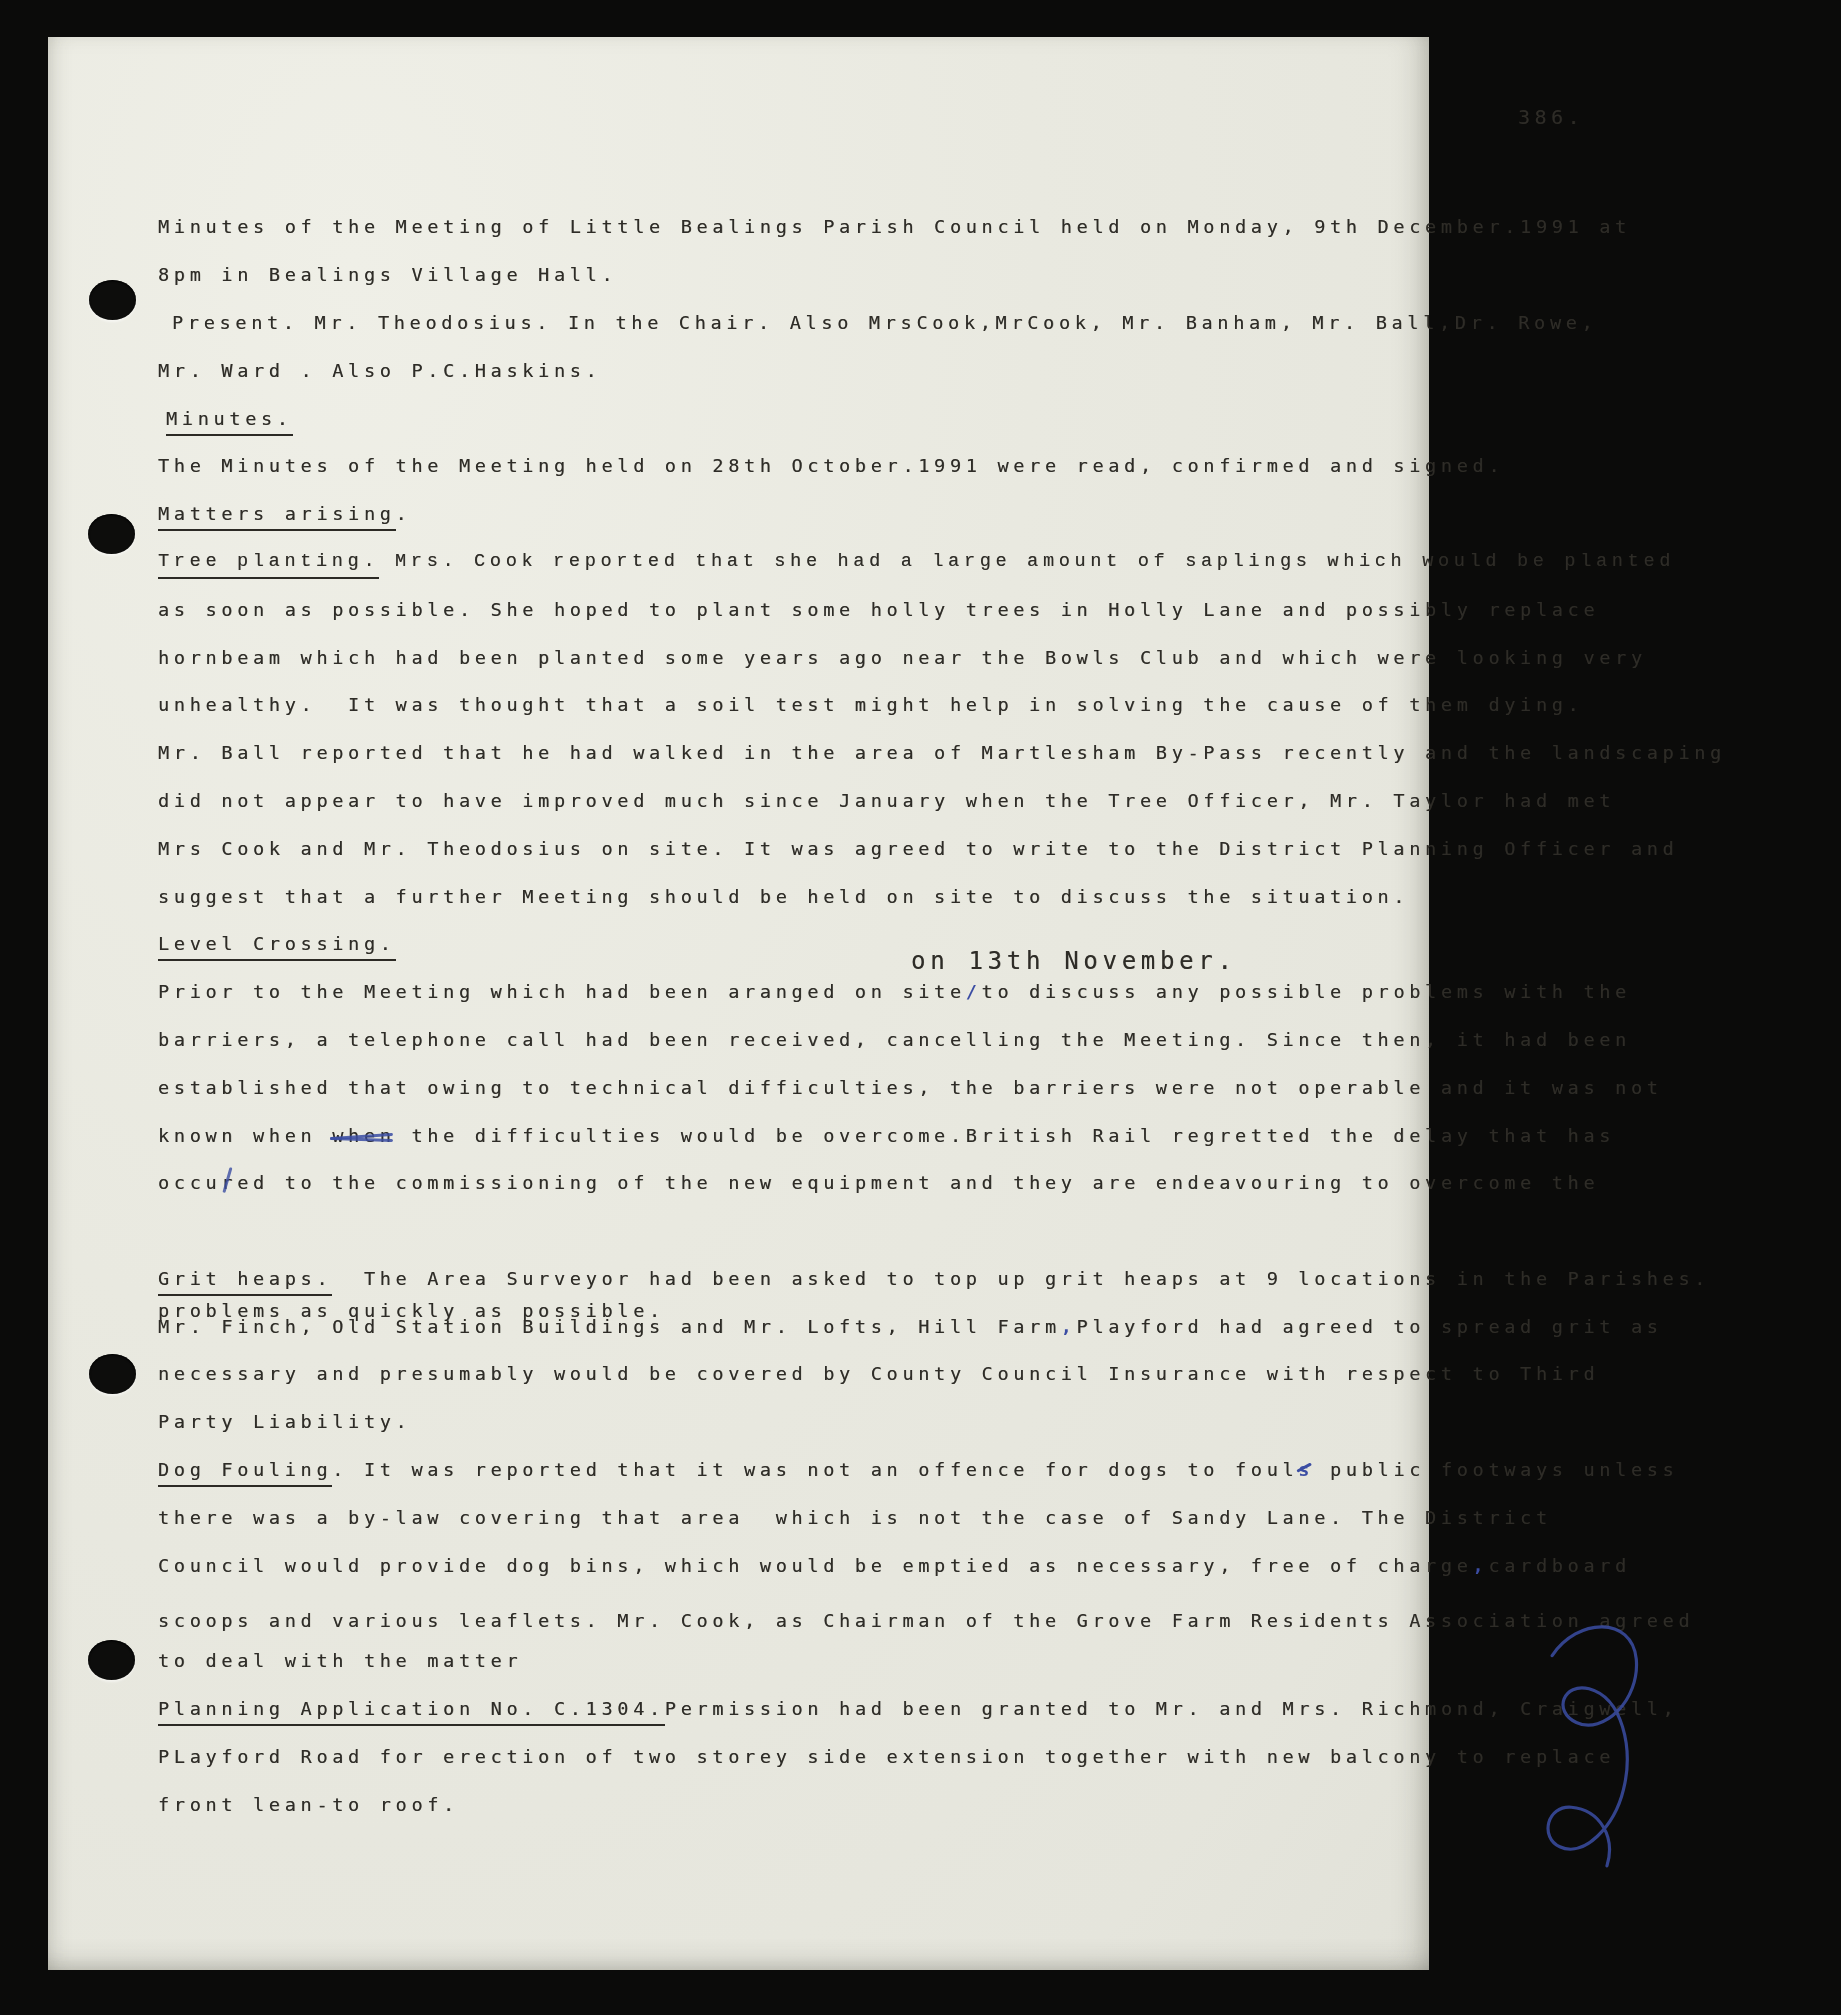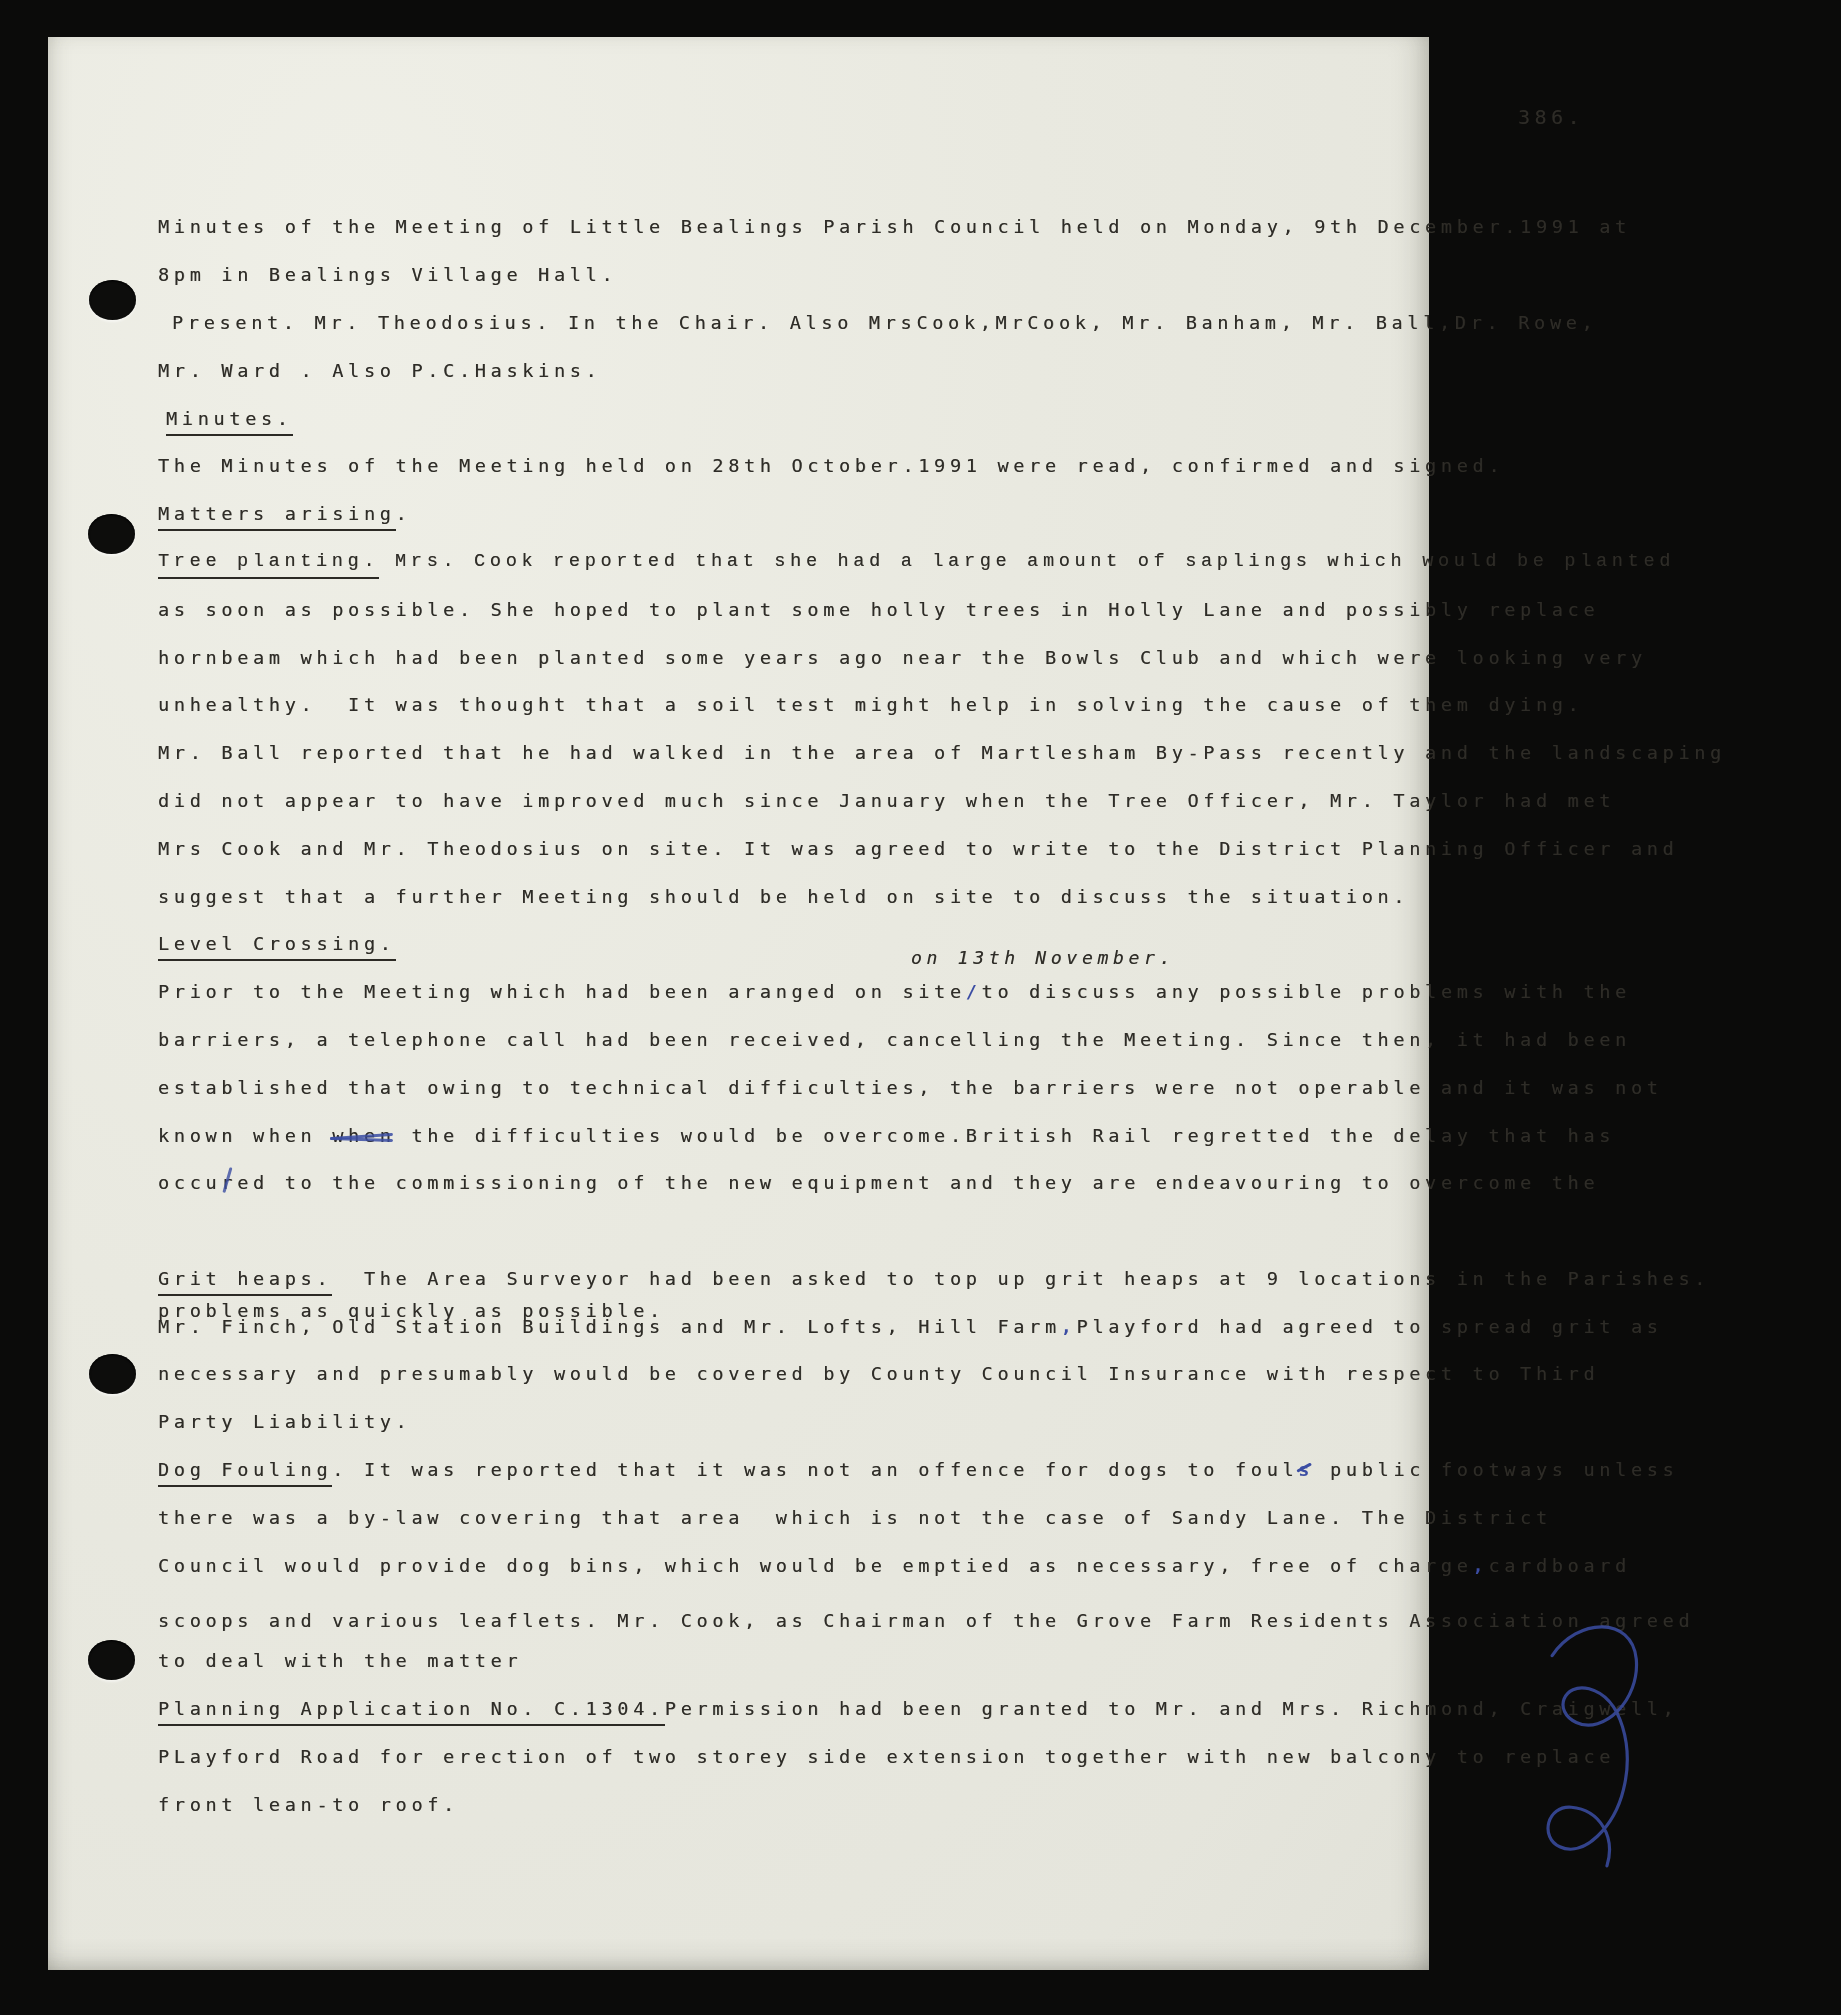--- a/index.html
+++ b/index.html
@@ -29,23 +29,22 @@
   }
   .textblock{position:absolute;left:0;top:0;width:100%;height:100%;}
   .line{
     position:absolute;left:110px;white-space:pre;
     font-size:18.5px;line-height:1.25;letter-spacing:4.7px;
     color:#2e2c27;
     text-shadow:0.3px 0.3px 0.4px rgba(46,44,39,.55);
   }
   .inserted-note{
     position:absolute;left:863px;top:910px;white-space:pre;
-    font-size:18px;letter-spacing:4.7px;color:#2e2c27;
+    font-size:24px;letter-spacing:4.7px;color:#2e2c27;
     text-shadow:0.3px 0.3px 0.4px rgba(46,44,39,.55);
-    font-style:italic;
   }
   .sg-u{
     padding-bottom:4.5px;
     border-bottom:2.5px solid #2c2a25;
   }
   .sg-bi{color:#3b4da3;text-shadow:none;font-weight:bold;}
   .sg-bsk{position:relative;display:inline-block;}
   .sg-bsk::before,.sg-bsk::after{
     content:"";position:absolute;left:-1.9px;right:2.5px;height:3.2px;
     background:#3b4da3;opacity:.85;border-radius:1.9px;

